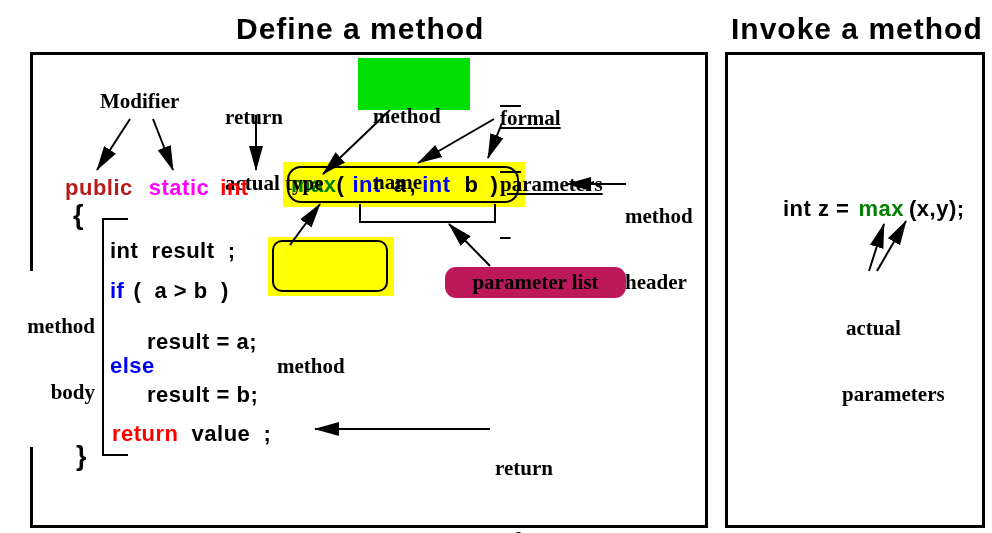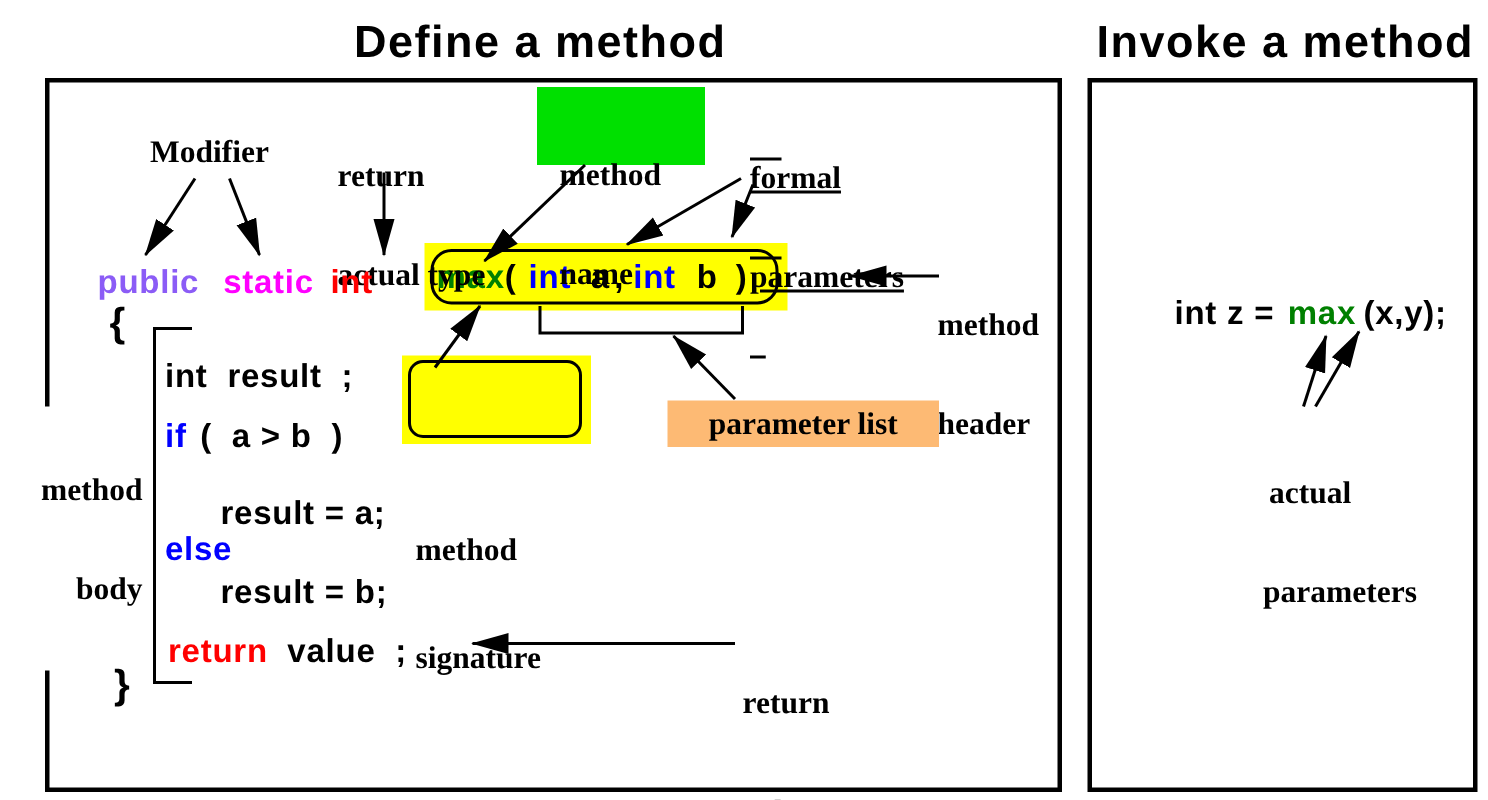--- a/index.html
+++ b/index.html
@@ -120,43 +120,42 @@
 
   <div class="label" id="lbl-method-header">
     <div>method</div>
     <div>header</div>
   </div>
 
   <div class="label" id="box-method-signature" style="background: rgb(255, 255, 0);">
     <div class="rounded-outline"></div>
     <div class="txt">
       <div>method</div>
-      <div>signature</div>
     </div>
   </div>
 
-  <div class="label" id="box-parameter-list" style="background: #fdba74;">parameter list</div>
+  <div class="label" id="box-parameter-list" style="background: #be185d; border-radius: 11px;">parameter list</div>
 
   <div class="label" id="lbl-method-body">
     <div>method</div>
     <div>body</div>
   </div>
 
   <div class="label" id="lbl-return-value">
     <div>return</div>
     <div>value</div>
   </div>
 
   <div class="label" id="lbl-actual">
     <div class="indent1">actual</div>
     <div>parameters</div>
   </div>
 
   <div class="code" id="code-modifiers">
-    <span style="color: #8b5cf6;">public</span>
+    <span style="color: #b91c1c;">public</span>
     <span style="margin-left: 16px; color: rgb(255, 0, 255);">static</span>
     <span style="margin-left: 11px; color: rgb(255, 0, 0);">int</span>
   </div>
 
   <div id="box-method-header" style="background: rgb(255, 255, 0);">
     <div class="rounded-outline"></div>
     <div id="hdr-tokens">
       <span style="color: rgb(0, 128, 0);">max</span>
       <span>(</span>
       <span style="margin-left: 8px; color: rgb(0, 0, 255);">int</span>

